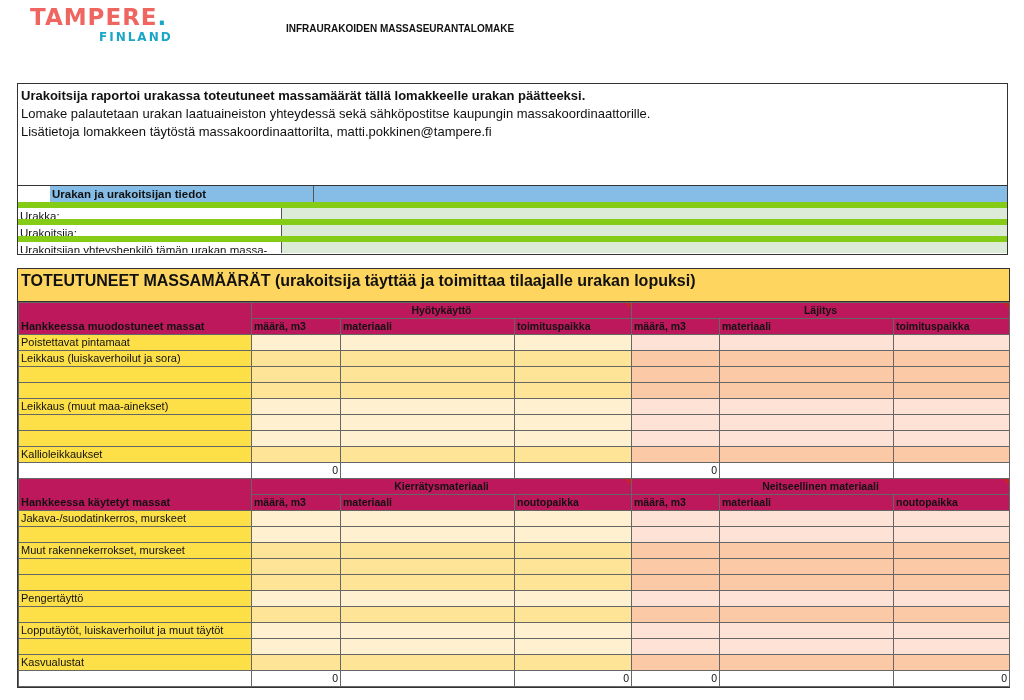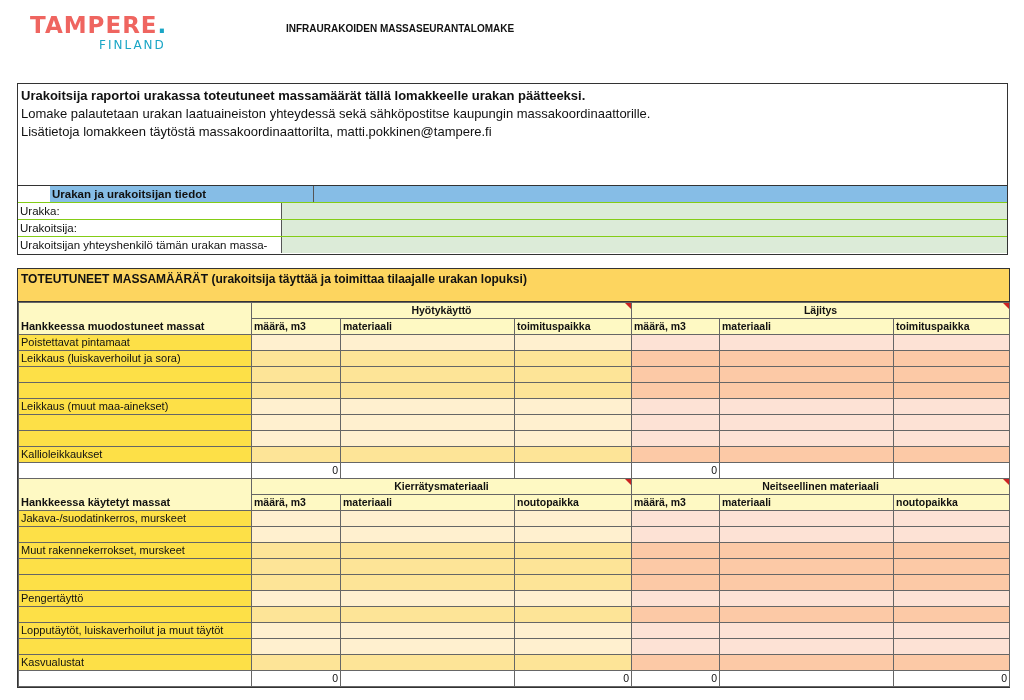--- a/index.html
+++ b/index.html
@@ -1,39 +1,39 @@
 <!DOCTYPE html>
 <html><head>
 <meta charset="utf-8">
 <style>
   * { box-sizing: border-box; margin: 0; padding: 0; }
   body { width: 1024px; height: 700px; background: #fff; font-family: "Liberation Sans", sans-serif; color: #111; position: relative; overflow: hidden; }
-  .logo { position: absolute; left: 30px; top: 12px; }
+  .logo { position: absolute; left: 30px; top: 4px; }
   .logo .t1 { font-family: "DejaVu Sans", sans-serif; font-weight: bold; font-size: 23px; color: #ef6560; letter-spacing: 1px; line-height: 26px; }
   .logo .dot { color: #1aa6c6; }
-  .logo .t2 { font-family: "DejaVu Sans", sans-serif; font-weight: normal; font-size: 12px; color: #1aa6c6; letter-spacing: 2px; margin-left: 69px; line-height: 14px; }
+  .logo .t2 { font-family: "DejaVu Sans", sans-serif; font-weight: bold; font-size: 12px; color: #1aa6c6; letter-spacing: 2px; margin-left: 69px; line-height: 14px; }
   .doc-title { position: absolute; left: 286px; top: 23px; font-weight: bold; font-size: 10px; letter-spacing: 0px; }
 
   .info { position: absolute; left: 17px; top: 83px; width: 991px; height: 172px; border: 1.5px solid #333; }
   .info .l1 { position: absolute; left: 3px; top: 4px; font-weight: bold; font-size: 13px; }
   .info .l2 { position: absolute; left: 3px; top: 22px; font-size: 13px; }
   .info .l3 { position: absolute; left: 3px; top: 40px; font-size: 13px; }
   .info-grid { position: absolute; left: 0; top: 101px; width: 100%; }
-  .ig-row { display: flex; height: 17px; border-top: 1px solid #84cc16; font-size: 11.5px; }
+  .ig-row { display: flex; height: 17px; border-top: 6px solid #84cc16; font-size: 11.5px; }
   .ig-row .lbl { width: 264px; border-right: 1px solid #555; padding-left: 2px; line-height: 16px; white-space: nowrap; overflow: hidden; }
   .ig-row .val { flex: 1; background: #dcebd8; }
   .ig-row.head .lbl { background: #86bde6; font-weight: bold; }
   .ig-row.head .val { background: #86bde6; }
   .ig-row.head { border-top: 1.5px solid #333; padding-left: 32px; }
 
   .mass { position: absolute; left: 17px; top: 268px; width: 993px; border: 1.5px solid #333; }
-  .banner { height: 33px; background: #fdd55f; font-weight: bold; font-size: 12px; padding: 3px 3px; border-bottom: 1.5px solid #333; }
+  .banner { height: 33px; background: #fdd55f; font-weight: bold; font-size: 16px; padding: 3px 3px; border-bottom: 1.5px solid #333; }
   table { border-collapse: collapse; width: 991px; table-layout: fixed; font-size: 10.5px; }
   td { border: 1px solid #666; height: 16px; padding: 0 2px; white-space: nowrap; overflow: hidden; line-height: 15px; }
-  .hdr td { background: #fef9c3; font-weight: bold; }
+  .hdr td { background: #be185d; font-weight: bold; }
   .grp { text-align: center; }
   .rowlbl { font-size: 11px; background: #fde047; }
   .rowhead { font-weight: bold; font-size: 11px; }
   .y1 { background: #fff0cf; }
   .y2 { background: #fde497; }
   .o1 { background: #fde2d5; }
   .o2 { background: #fcc9a6; }
   .sum { background: #fff; text-align: right; }
   .thick-top td { border-top: 1.5px solid #333; }
   .vl { border-left: 1.5px solid #333; }

